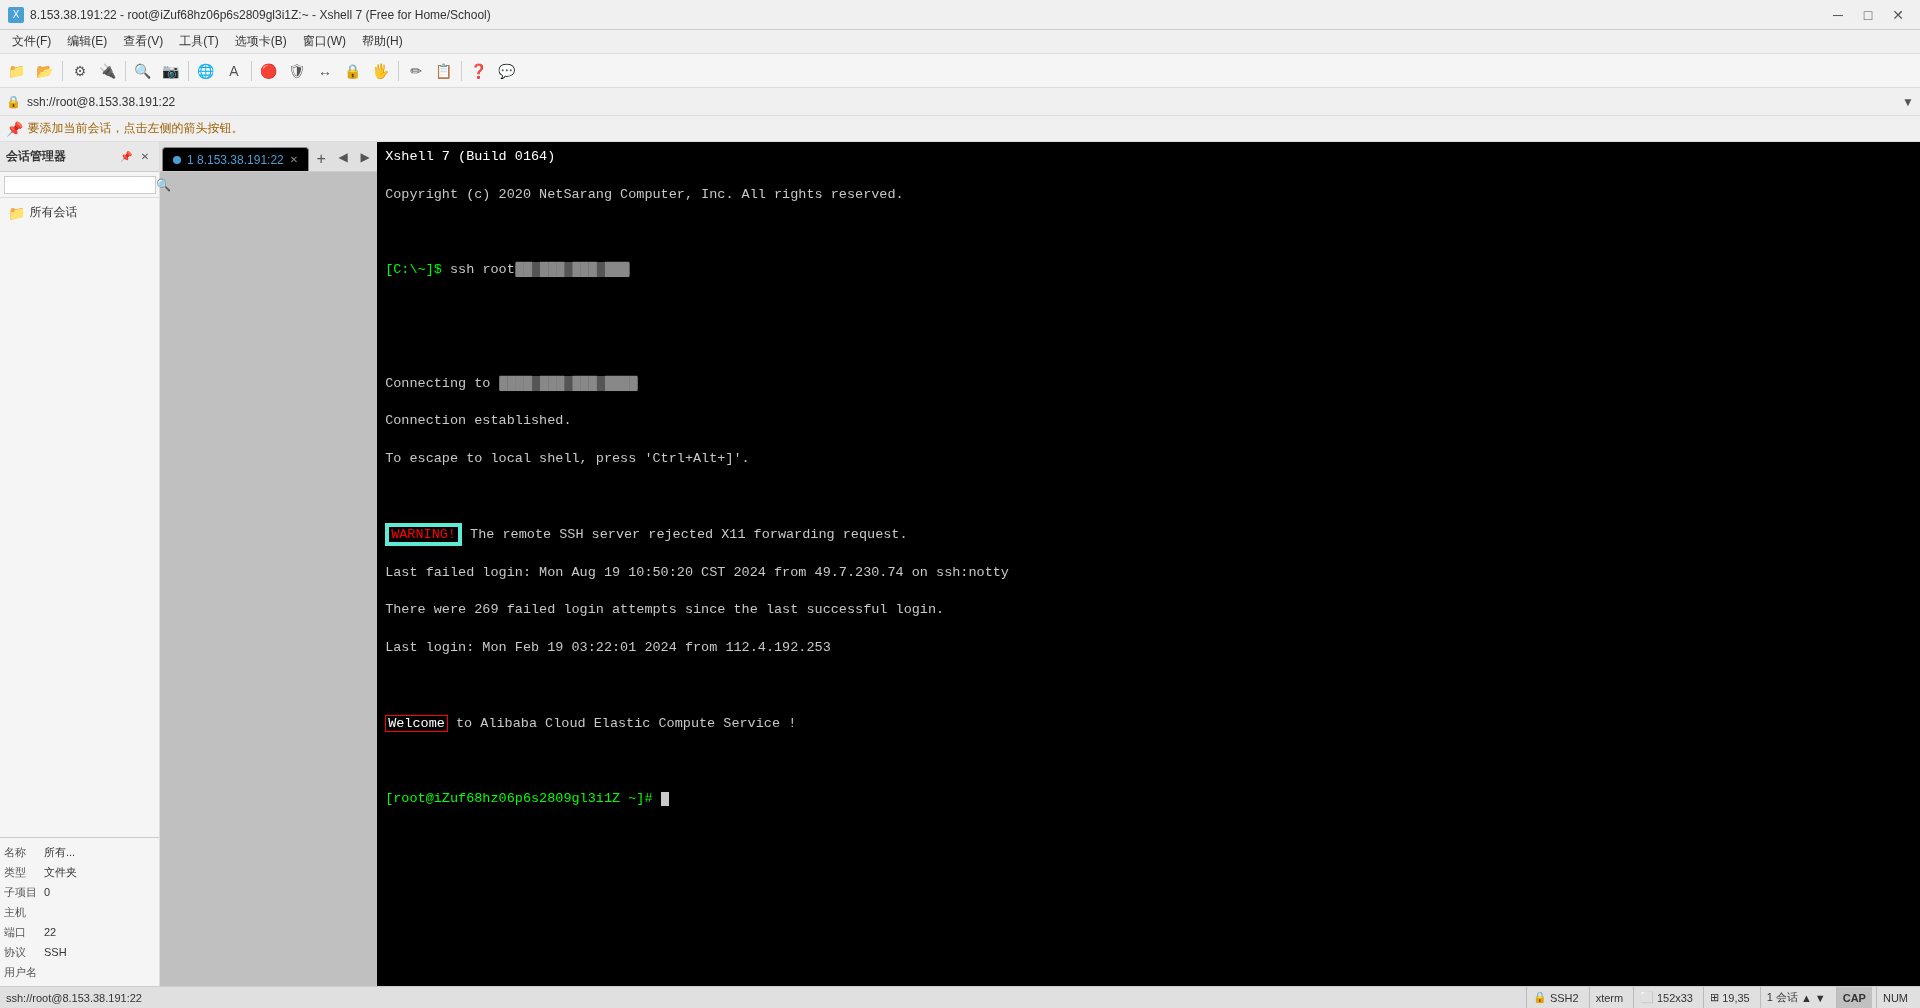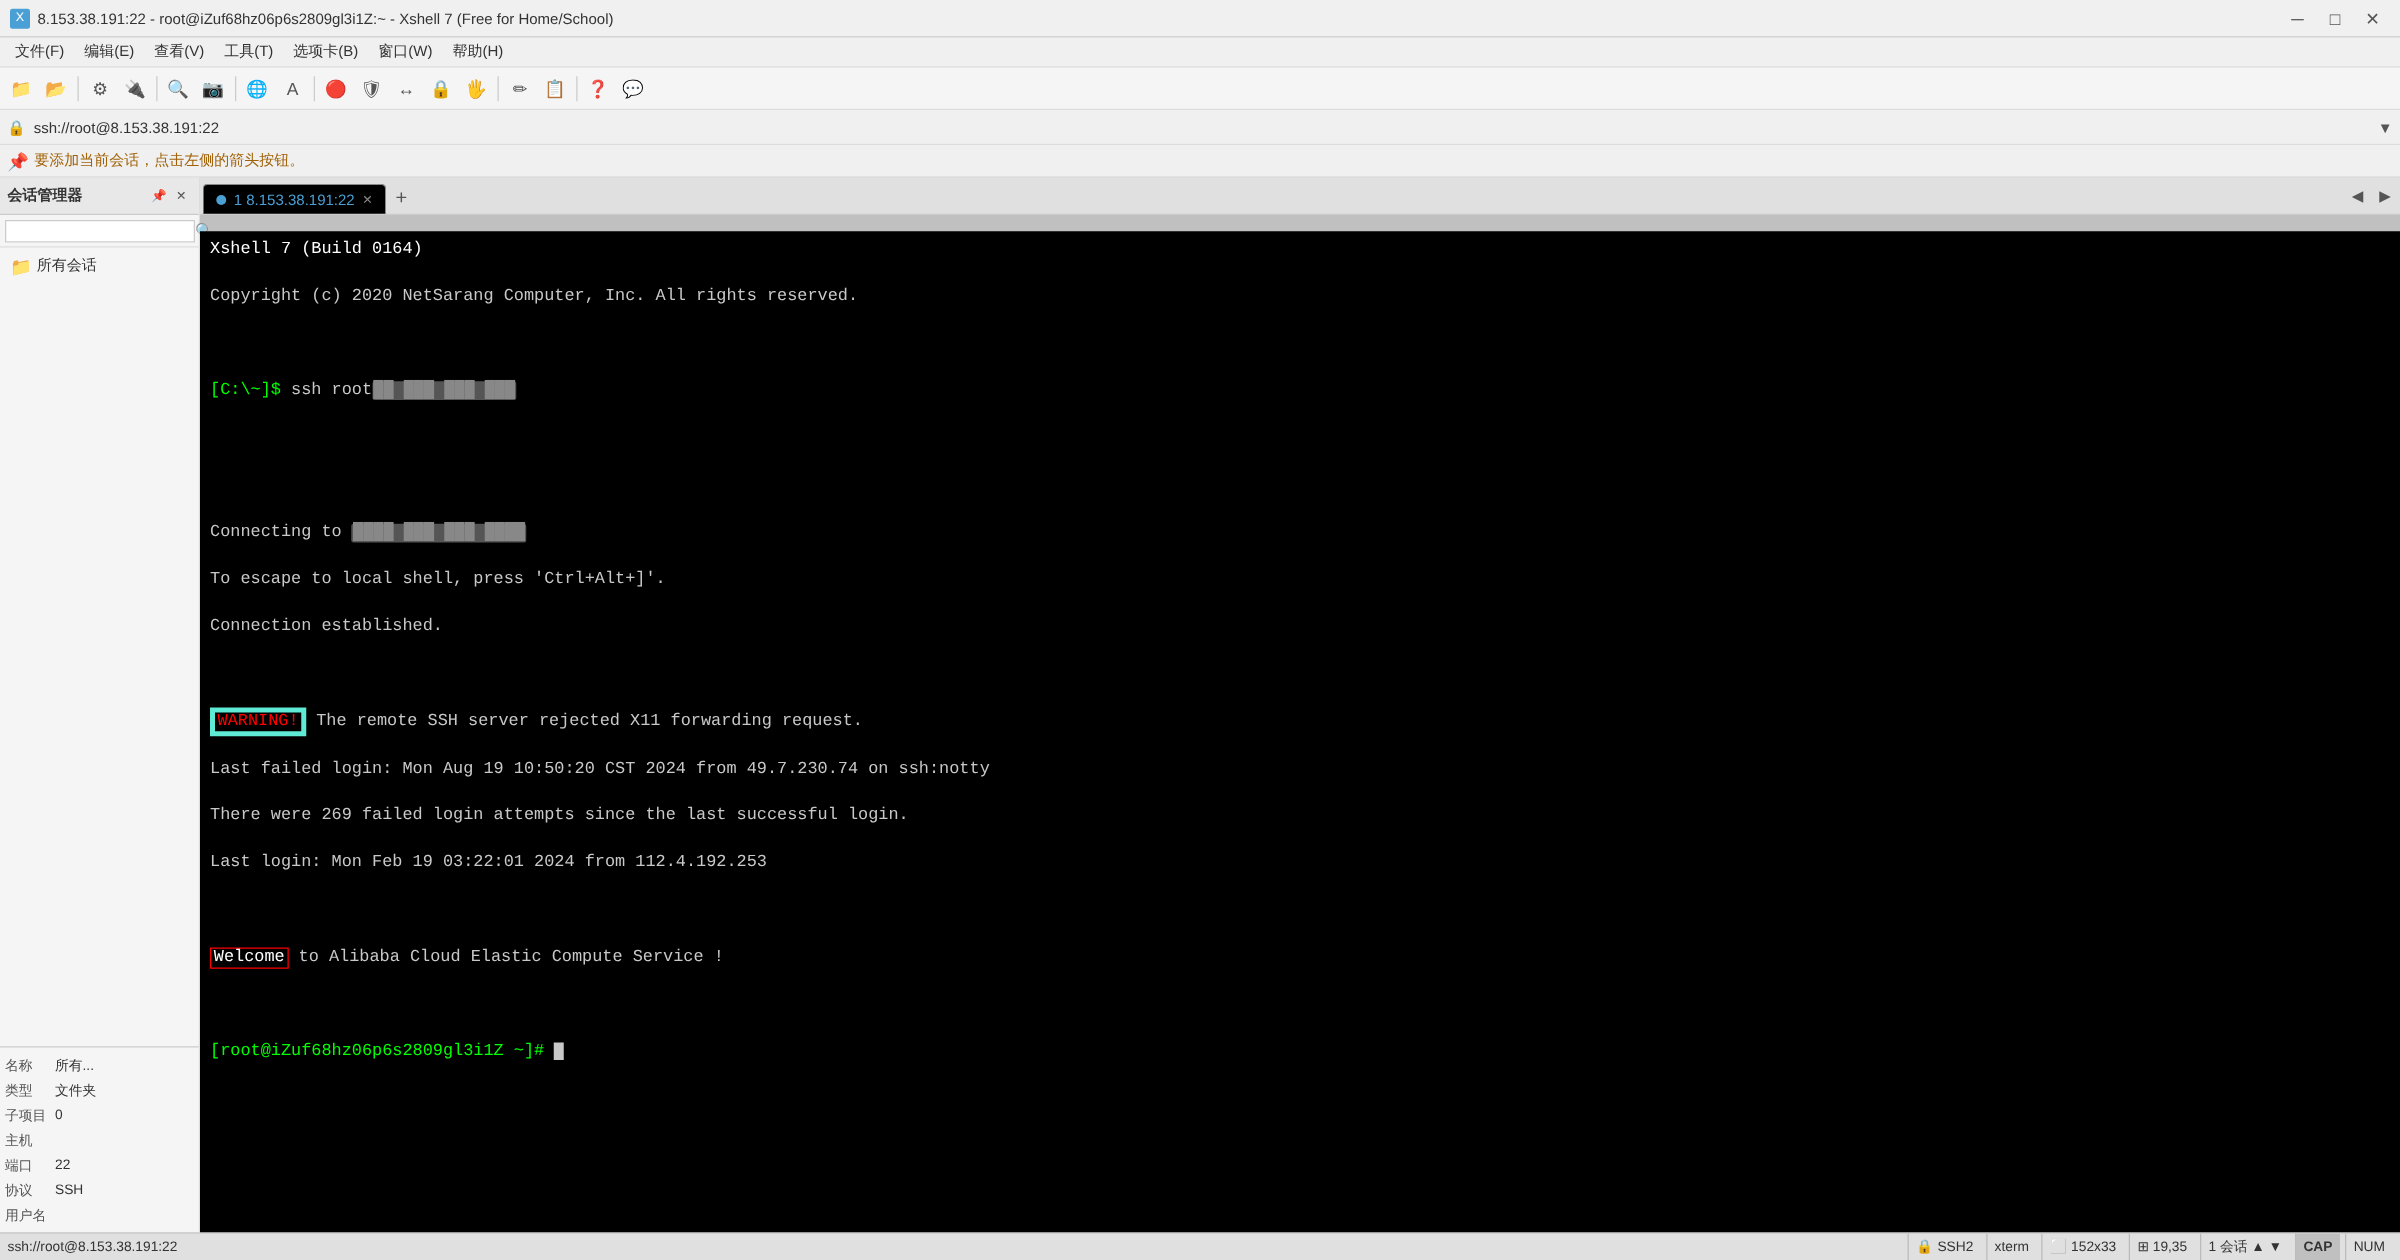--- a/index.html
+++ b/index.html
@@ -501,21 +501,21 @@
         <span class="prop-label">协议</span>
         <span class="prop-value">SSH</span>
       </div>
       <div class="prop-row">
         <span class="prop-label">用户名</span>
         <span class="prop-value"></span>
       </div>
     </div>
   </div>
 
-  <div style="display:flex;flex-direction:column;flex:1;overflow:hidden;gap:13px;">
+  <div style="display:flex;flex:1;overflow:hidden;">
 
     <div id="tab-bar">
       <div class="tab active">
         <span class="tab-dot"></span>
         <span>1 8.153.38.191:22</span>
         <span class="tab-close">✕</span>
       </div>
       <div class="tab-add">+</div>
       <div id="tab-nav-right">
         <span class="tab-nav-btn">◀</span>
@@ -524,22 +524,22 @@
     </div>
 
     <div id="terminal-area">
       <div id="terminal-content"><span class="term-line"><span class="term-white">Xshell 7 (Build 0164)</span></span>
 <span class="term-line">Copyright (c) 2020 NetSarang Computer, Inc. All rights reserved.</span>
 <span class="term-line"> </span>
 <span class="term-line"><span class="term-green">[C:\~]$</span> ssh root<span class="term-blurred">██ ███ ███ ███</span></span>
 <span class="term-line"> </span>
 <span class="term-line"> </span>
 <span class="term-line">Connecting to <span class="term-blurred">████ ███ ███ ████</span></span>
+<span class="term-line">Connection established.</span>
 <span class="term-line">To escape to local shell, press 'Ctrl+Alt+]'.</span>
-<span class="term-line">Connection established.</span>
 <span class="term-line"> </span>
 <span class="term-line"><span class="term-warning-box">WARNING!</span> The remote SSH server rejected X11 forwarding request.</span>
 <span class="term-line">Last failed login: Mon Aug 19 10:50:20 CST 2024 from 49.7.230.74 on ssh:notty</span>
 <span class="term-line">There were 269 failed login attempts since the last successful login.</span>
 <span class="term-line">Last login: Mon Feb 19 03:22:01 2024 from 112.4.192.253</span>
 <span class="term-line"> </span>
 <span class="term-line"><span class="term-welcome-box">Welcome</span> to Alibaba Cloud Elastic Compute Service !</span>
 <span class="term-line"> </span>
 <span class="term-line"><span class="term-green">[root@iZuf68hz06p6s2809gl3i1Z ~]#</span> <span class="term-cursor"></span></span>
       </div>

